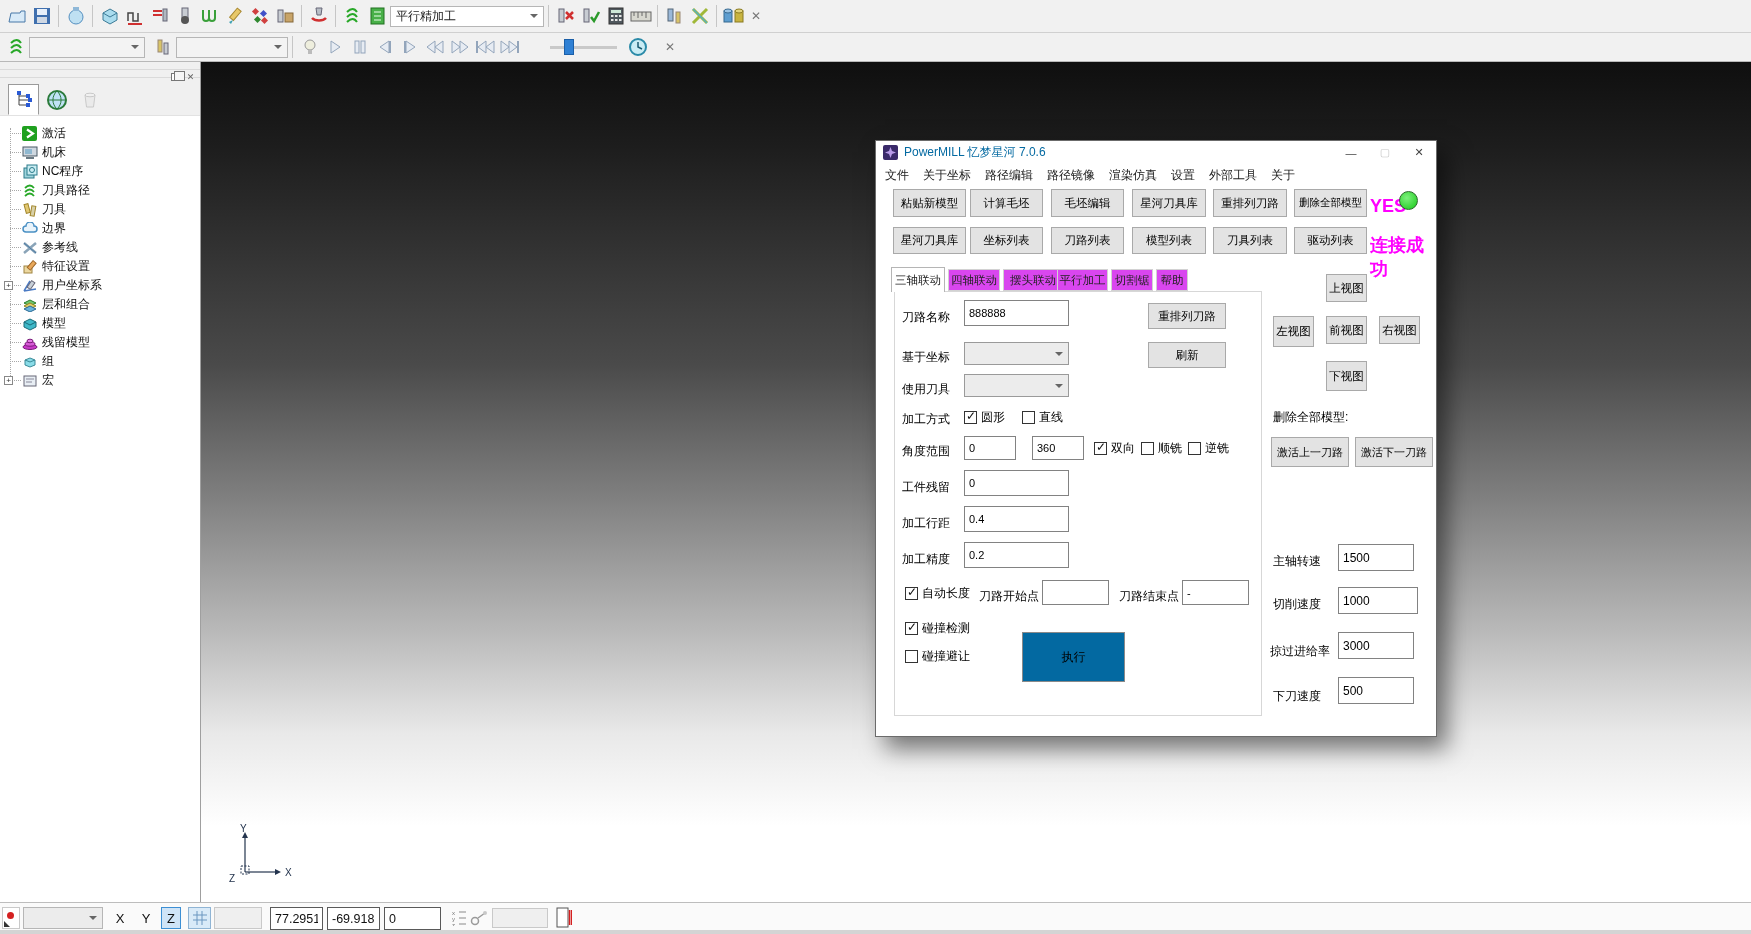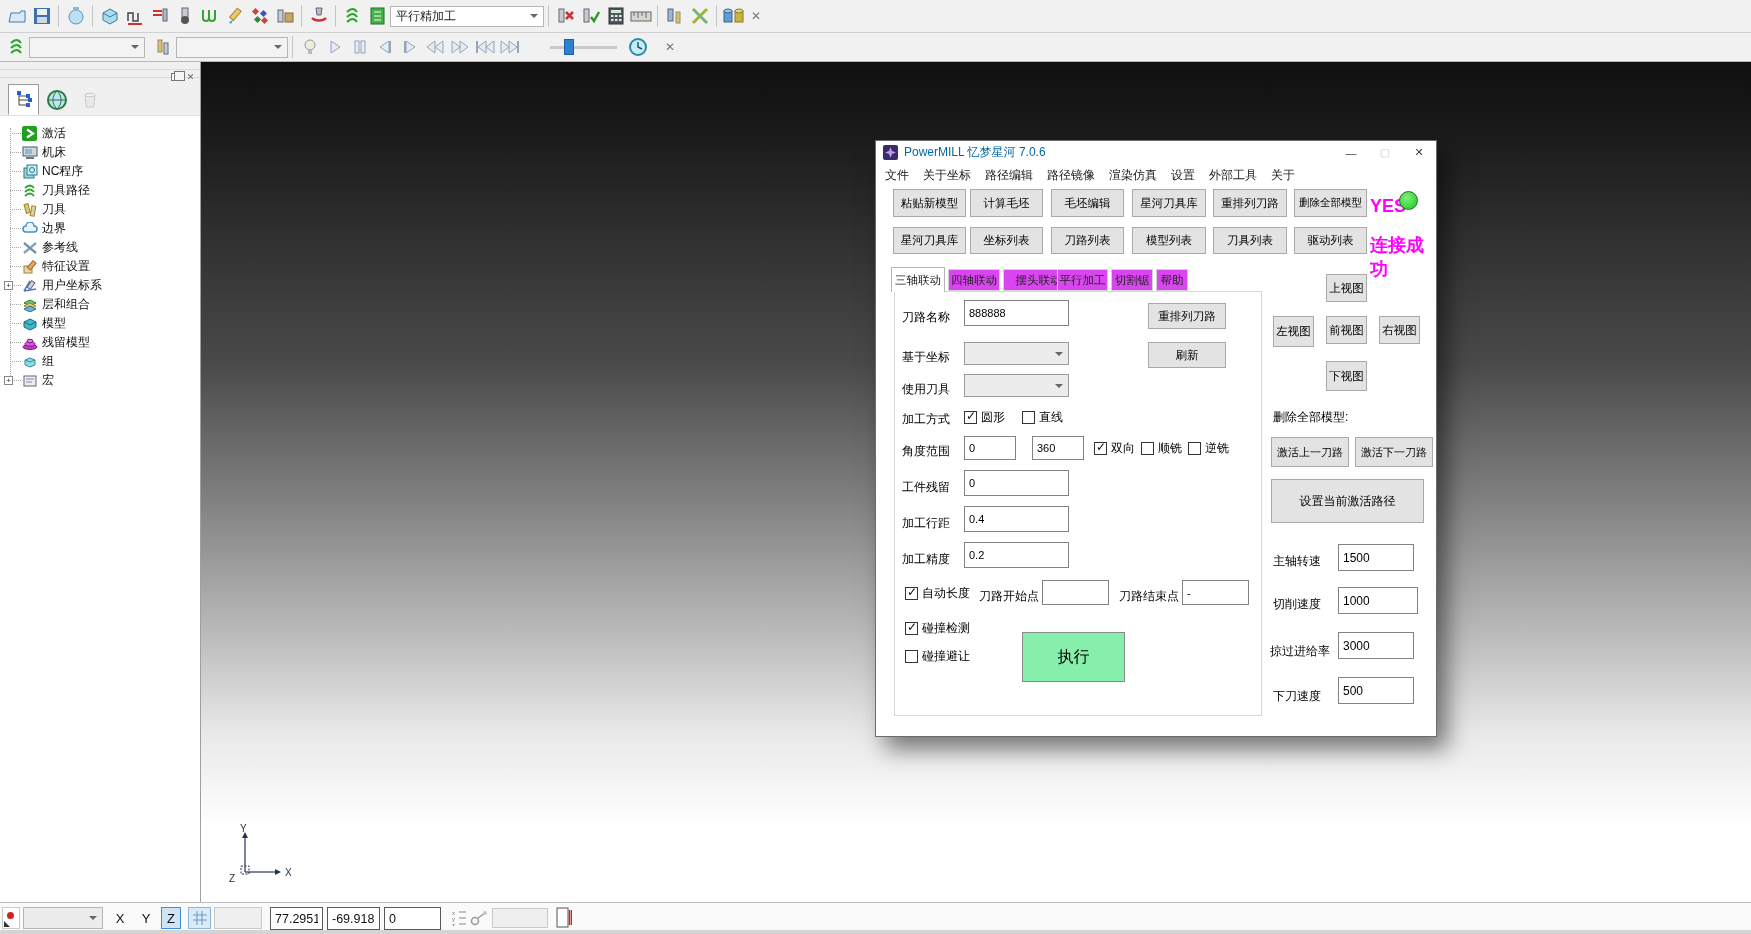--- a/index.html
+++ b/index.html
@@ -549,21 +549,21 @@
   <button class="dbtn" style="left:17px;top:86px;width:73px;height:27px">星河刀具库</button>
   <button class="dbtn" style="left:94px;top:86px;width:73px;height:27px">坐标列表</button>
   <button class="dbtn" style="left:175px;top:86px;width:73px;height:27px">刀路列表</button>
   <button class="dbtn" style="left:256px;top:86px;width:74px;height:27px">模型列表</button>
   <button class="dbtn" style="left:337px;top:86px;width:74px;height:27px">刀具列表</button>
   <button class="dbtn" style="left:418px;top:86px;width:73px;height:27px">驱动列表</button>
   <span class="abs magenta" style="left:494px;top:92px">连接成功</span>
 
   <span class="dtab active" style="left:15px;width:54px">三轴联动</span>
   <span class="dtab" style="left:72px;width:52px">四轴联动</span>
-  <span class="dtab" style="left:127px;width:71px">摆头联动</span>
+  <span class="dtab" style="left:127px;width:60px">摆头联动</span>
   <span class="dtab" style="left:181px;width:51px">平行加工</span>
   <span class="dtab" style="left:235px;width:42px">切割锯</span>
   <span class="dtab" style="left:280px;width:32px">帮助</span>
 
   <div id="tabpanel">
     <span class="flabel" style="left:7px;top:17px">刀路名称</span>
     <input class="finput" style="left: 69px; top: 8px; width: 105px; height: 26px;" value="888888">
     <button class="dbtn" style="left:253px;top:11px;width:78px;height:26px">重排列刀路</button>
 
     <span class="flabel" style="left:7px;top:57px">基于坐标</span>
@@ -623,33 +623,32 @@
 
     <span class="cbrow" style="left:10px;top:328px">
         <span class="cb checked"></span>
         <span>碰撞检测</span>
       </span>
     <span class="cbrow" style="left:10px;top:356px">
         <span class="cb"></span>
         <span>碰撞避让</span>
       </span>
 
-    <button class="dbtn" style="left:127px;top:340px;width:103px;height:50px;font-size:16px;border-color:#8a8a8a;background:#86efac">执行</button>
+    <button class="dbtn" style="left:127px;top:340px;width:103px;height:50px;font-size:12px;border-color:#8a8a8a;background:#0369a1">执行</button>
   </div>
 
   <button class="dbtn" style="left:450px;top:133px;width:41px;height:28px">上视图</button>
   <button class="dbtn" style="left:397px;top:175px;width:41px;height:31px">左视图</button>
   <button class="dbtn" style="left:450px;top:175px;width:41px;height:28px">前视图</button>
   <button class="dbtn" style="left:503px;top:175px;width:41px;height:28px">右视图</button>
   <button class="dbtn" style="left:450px;top:220px;width:41px;height:30px">下视图</button>
 
   <span class="flabel" style="left:397px;top:268px">删除全部模型:</span>
   <button class="dbtn" style="left:395px;top:296px;width:78px;height:30px;font-size:11px">激活上一刀路</button>
   <button class="dbtn" style="left:479px;top:296px;width:78px;height:30px;font-size:11px">激活下一刀路</button>
-  <button class="dbtn" style="left:395px;top:338px;width:153px;height:44px;font-size:12px">设置当前激活路径</button>
 
   <span class="flabel" style="left:397px;top:412px">主轴转速</span>
   <input class="finput" style="left: 462px; top: 403px; width: 76px; height: 27px; font-size: 12px;" value="1500">
   <span class="flabel" style="left:397px;top:455px">切削速度</span>
   <input class="finput" style="left: 462px; top: 446px; width: 80px; height: 27px; font-size: 12px;" value="1000">
   <span class="flabel" style="left:394px;top:502px">掠过进给率</span>
   <input class="finput" style="left: 462px; top: 491px; width: 76px; height: 27px; font-size: 12px;" value="3000">
   <span class="flabel" style="left:397px;top:547px">下刀速度</span>
   <input class="finput" style="left: 462px; top: 536px; width: 76px; height: 27px; font-size: 12px;" value="500">
 </div>

